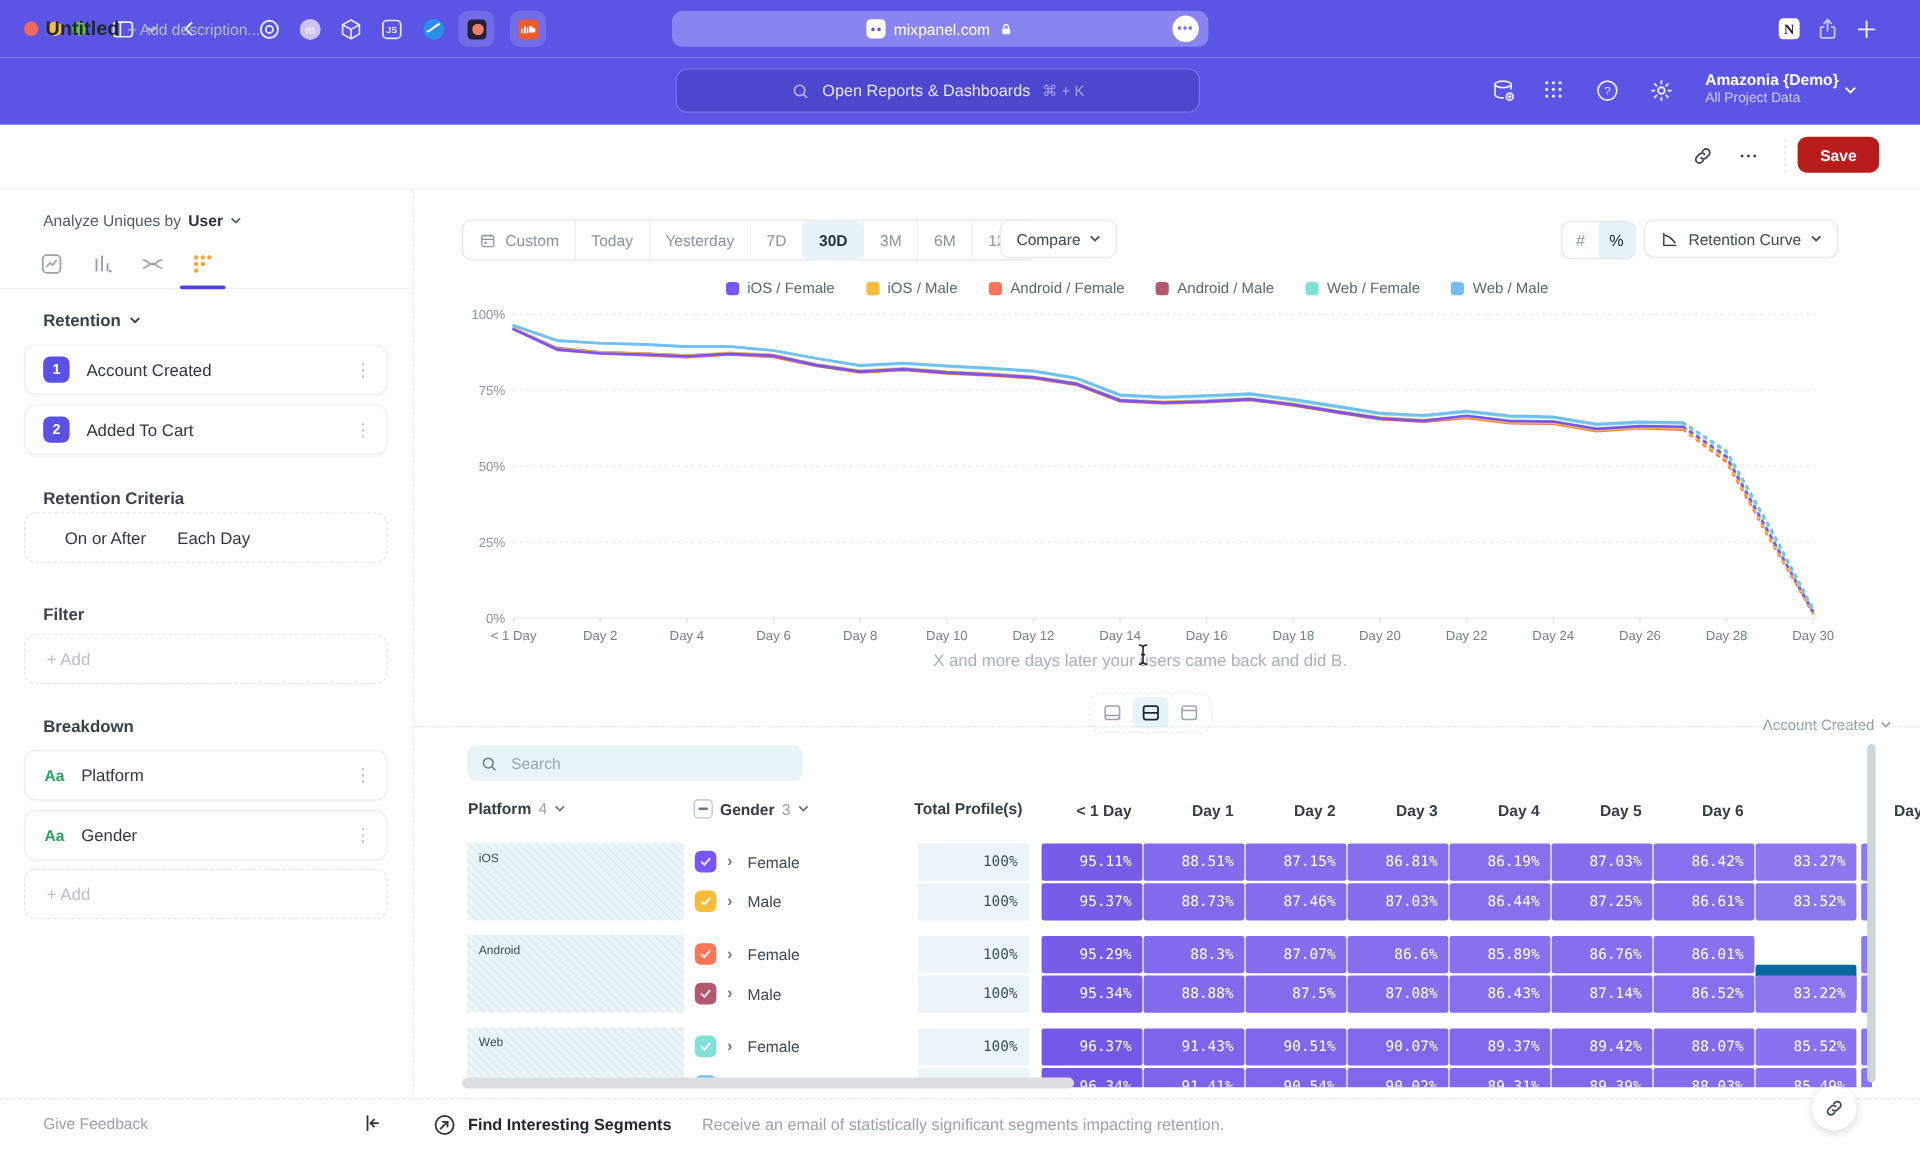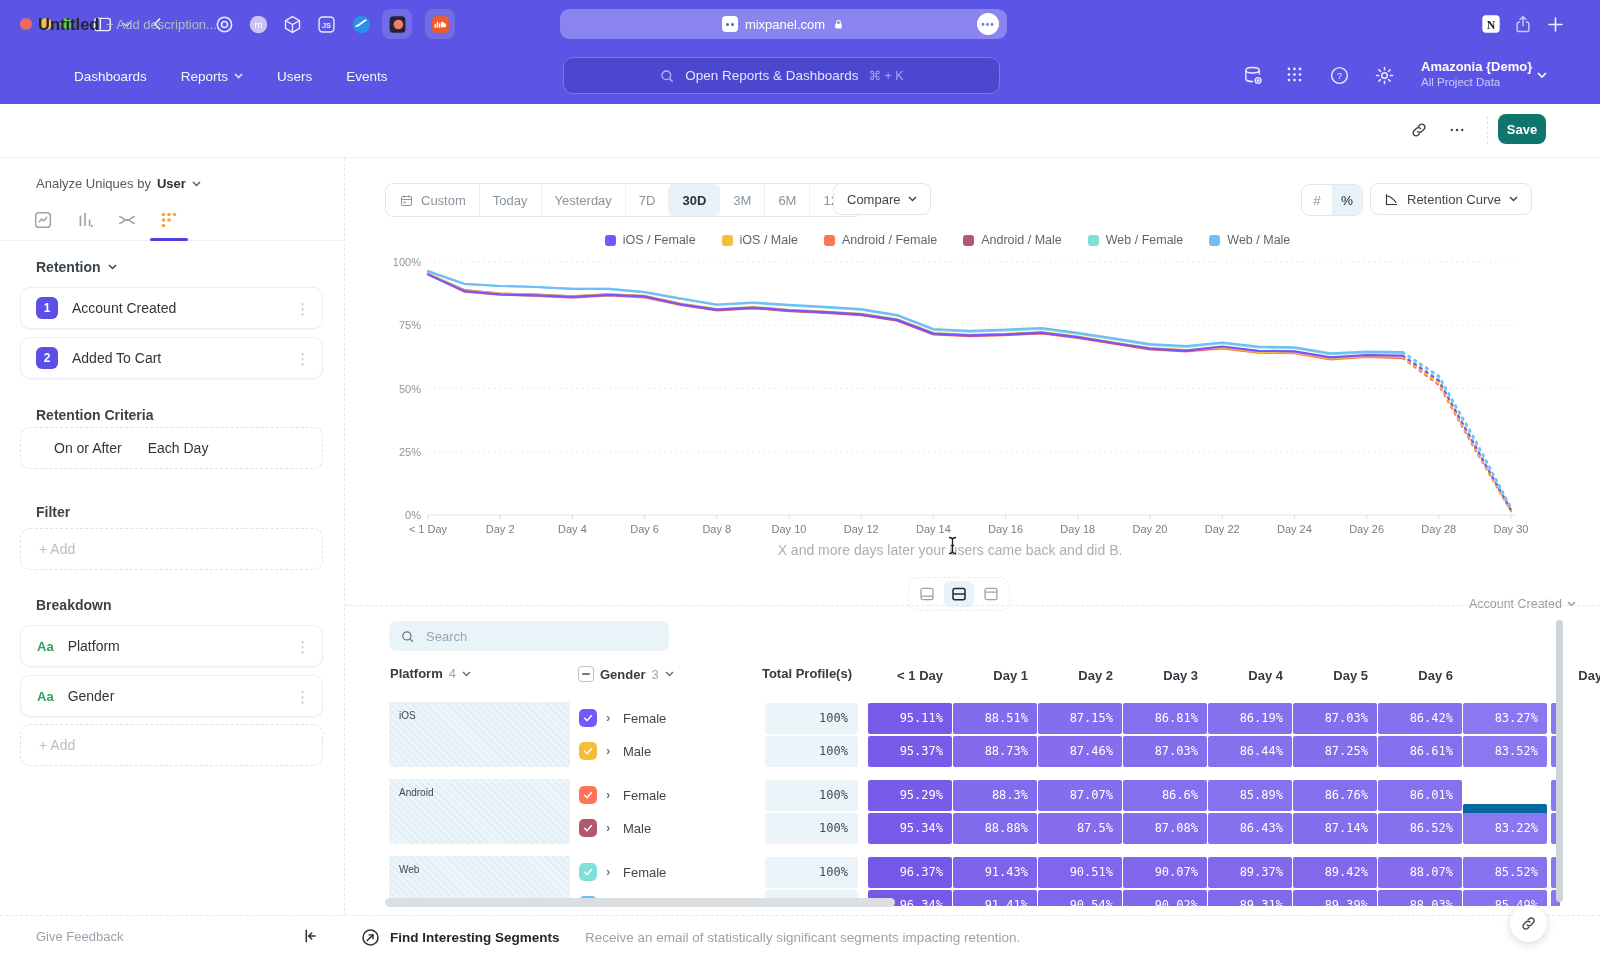--- a/index.html
+++ b/index.html
@@ -32,21 +32,21 @@
   .proj{position:absolute;left:1421px;top:11px;color:#fff;}
   .proj .p1{font-size:13px;font-weight:700;}
   .proj .p2{font-size:11.5px;color:#cfcbf7;margin-top:2px;}
 
   
   .report-header{position:absolute;left:0;top:104px;width:1600px;height:54px;background:#fff;border-bottom:1px solid #ebeef1;box-sizing:border-box;}
   .rpt-title{position:absolute;left:38px;top:15px;font-size:16.5px;font-weight:700;color:#22272c;}
   .rpt-desc{position:absolute;left:106px;top:17px;font-size:13px;color:#b4bbc2;}
   .hdr-ic{position:absolute;top:19px;color:#3a4249;cursor:pointer;}
   .hdr-divider{position:absolute;left:1487px;top:116px;height:28px;border-left:1px dashed #dfe4e8;}
-  .save-btn{position:absolute;left:1498px;top:114px;width:48px;height:30px;border-radius:8px;background:#0f766e;color:#fff;
+  .save-btn{position:absolute;left:1498px;top:114px;width:68px;height:30px;border-radius:8px;background:#b91c1c;color:#fff;
             font-size:13px;font-weight:700;display:flex;align-items:center;justify-content:center;cursor:pointer;}
 
   
   .sidebar-border{position:absolute;left:344px;top:158px;bottom:0;border-left:1px dashed #dfe9ee;}
   .sb-analyze{position:absolute;left:36px;top:176px;font-size:13px;color:#525c64;display:flex;gap:6px;align-items:center;}
   .sb-analyze b{color:#2b3238;font-weight:700;}
   .sb-tabs{position:absolute;left:0;top:203px;width:344px;height:38px;border-bottom:1px solid #eef1f3;box-sizing:border-box;}
   .sb-tab{position:absolute;top:4px;width:26px;height:26px;color:#9aa4ac;cursor:pointer;}
   .sb-tab-underline{position:absolute;left:150px;top:35px;width:38px;height:3px;border-radius:2px;background:#4f42e0;}
   .sb-h{position:absolute;left:36px;font-size:14px;font-weight:700;color:#3a434b;display:flex;gap:7px;align-items:center;}
@@ -226,37 +226,20 @@
   </div>
 
   <div class="app-nav">
     <span class="icon" style="position:absolute;left:24px;top:66px">
       <svg width="36" height="24" viewBox="0 0 36 24">
           <circle cx="6" cy="13" r="4.6" fill="#fff"></circle>
           <circle cx="17" cy="15" r="2.6" fill="#fff"></circle>
           <circle cx="25" cy="15" r="1.8" fill="#fff"></circle>
         </svg>
       </span>
-    <div class="nav-items">
-      <span class="nav-item">
-          <span>Dashboards</span>
-        </span>
-      <span class="nav-item">
-          <span>Reports</span>
-        <svg width="9" height="6" viewBox="0 0 9 6" fill="none" stroke="#e6e4fb" stroke-width="1.6">
-            <polyline points="1 1 4.5 4.5 8 1"></polyline>
-          </svg>
-        </span>
-      <span class="nav-item">
-          <span>Users</span>
-        </span>
-      <span class="nav-item">
-          <span>Events</span>
-        </span>
-    </div>
 
     <div class="global-search">
       <span class="icon">
         <svg width="16" height="16" viewBox="0 0 24 24" fill="none" stroke="#b9b4f4" stroke-width="2">
             <circle cx="11" cy="11" r="6.5"></circle>
             <line x1="16" y1="16" x2="20.5" y2="20.5"></line>
           </svg>
         </span>
       <span class="ph">Open Reports &amp; Dashboards</span>
       <span class="sc">⌘ + K</span>

